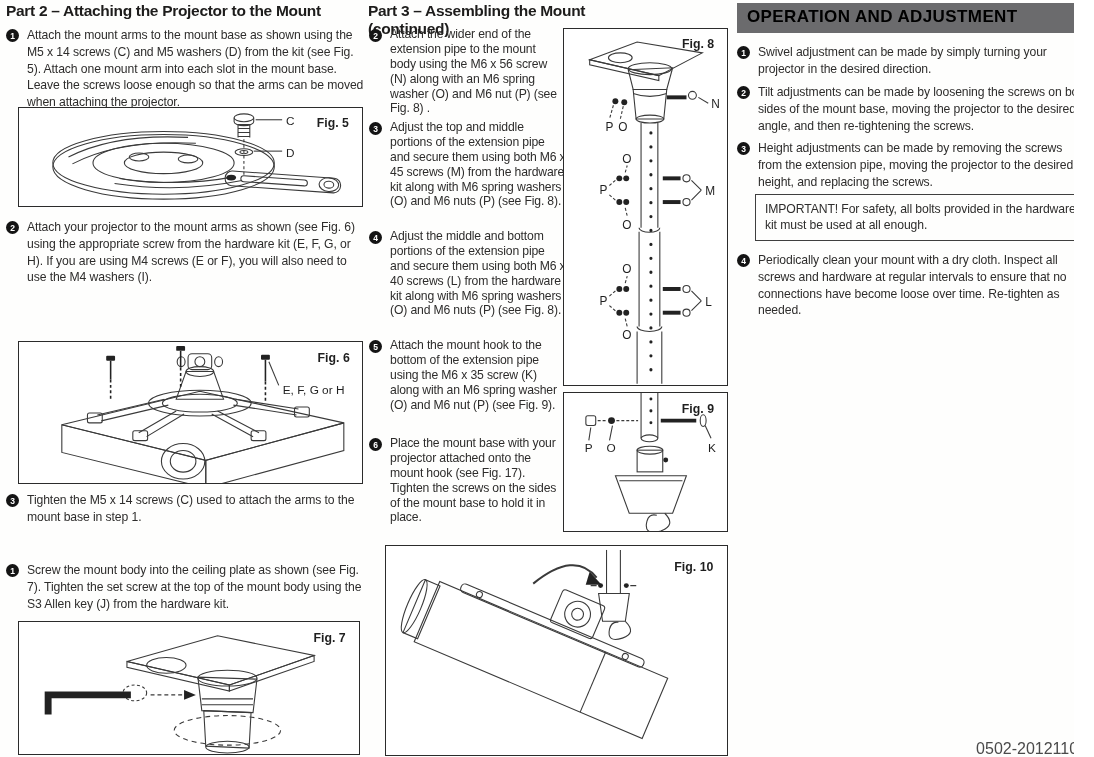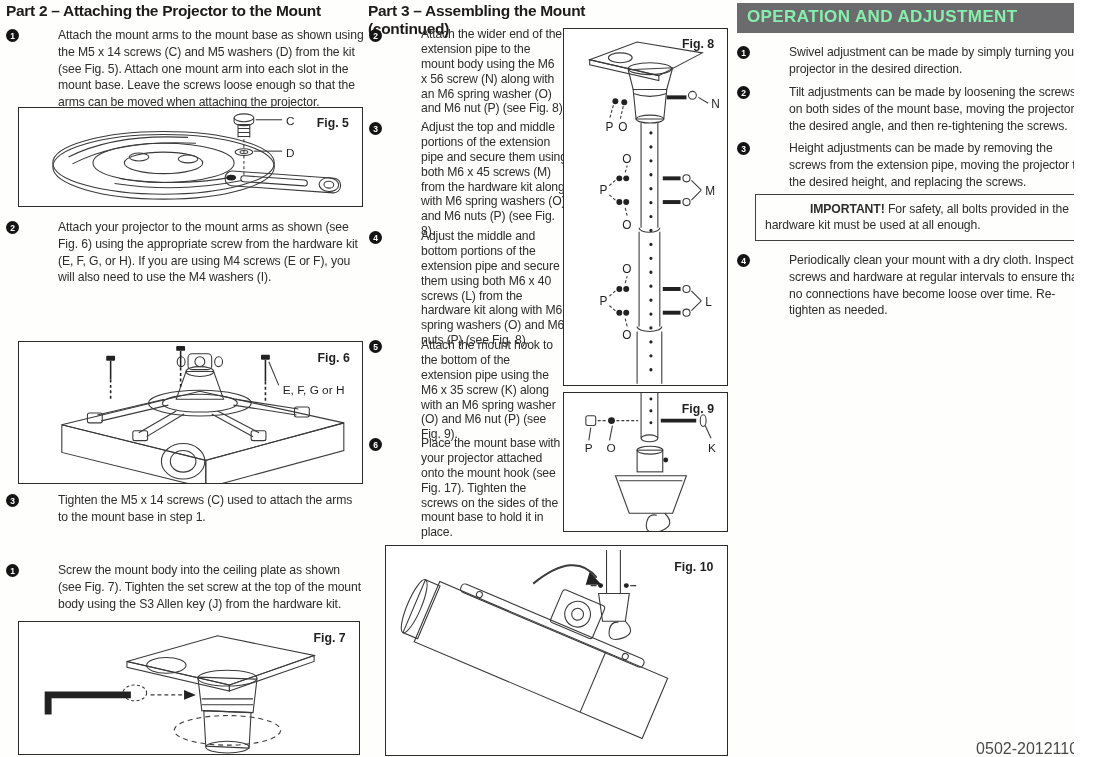--- a/index.html
+++ b/index.html
@@ -6,35 +6,35 @@
   html,body { background:#ffffff; }
   body { font-family:"Liberation Sans", sans-serif; color:#2e2d2c; }
   .page { position:relative; width:1074px; height:757px; background:#fefefd; overflow:hidden; }
   .abs { position:absolute; }
 
   .part-title { font-size:15.5px; font-weight:bold; letter-spacing:-0.3px; color:#1d1c1b; }
   .step { display:flex; gap:8px; align-items:flex-start; }
   .bullet { flex:0 0 13px; width:13px; height:13px; border-radius:50%; background:#141414; color:#fff;
             font-size:8.5px; font-weight:bold; display:flex; align-items:center; justify-content:center;
             margin-top:2px; }
-  .step-text { font-size:12.2px; line-height:1.38; letter-spacing:-0.1px;margin-left:31px; }
+  .step-text { font-size:12.2px; line-height:1.38; letter-spacing:-0.1px; }
   .mid .step-text { line-height:1.22; letter-spacing:-0.15px; }
   .note { font-size:12.2px; line-height:1.38; letter-spacing:-0.1px; }
-  .note b, .impbox b { font-weight:bold;margin-left:45px; }
+  .note b, .impbox b { font-weight:normal; }
 
   .figure-box { border:1.5px solid #2b2b2b; background:#fff; overflow:hidden; }
   .figure-box svg { display:block; width:100%; height:100%; }
 
   svg text { font-family:"Liberation Sans", sans-serif; font-size:12px; fill:#1f1f1f; }
   svg text.figlab { font-size:12.5px; font-weight:bold; }
   .ln { stroke:#3a3a3a; fill:none; stroke-width:1.1; }
   .fat { stroke:#222; fill:none; }
   .blk { fill:#222; stroke:none; }
 
-  .opbar { background:#6b6b6d; color:#86efac; font-weight:bold; font-size:17px; letter-spacing:0.4px;
+  .opbar { background:#6b6b6d; color:#000000; font-weight:bold; font-size:17px; letter-spacing:0.4px;
            padding:4px 10px 5px 10px; }
   .impbox { border:1.3px solid #3f3f3f; padding:6px 9px; font-size:12.2px; line-height:1.35; letter-spacing:-0.1px; }
   .doccode { font-size:16px; color:#4a4a4a; text-align:right; }
 </style>
 </head>
 <body>
 
 <div class="page">
 
   <h2 class="abs part-title" style="left:6px; top:2px; width:360px;">Part 2 – Attaching the Projector to the Mount</h2>

